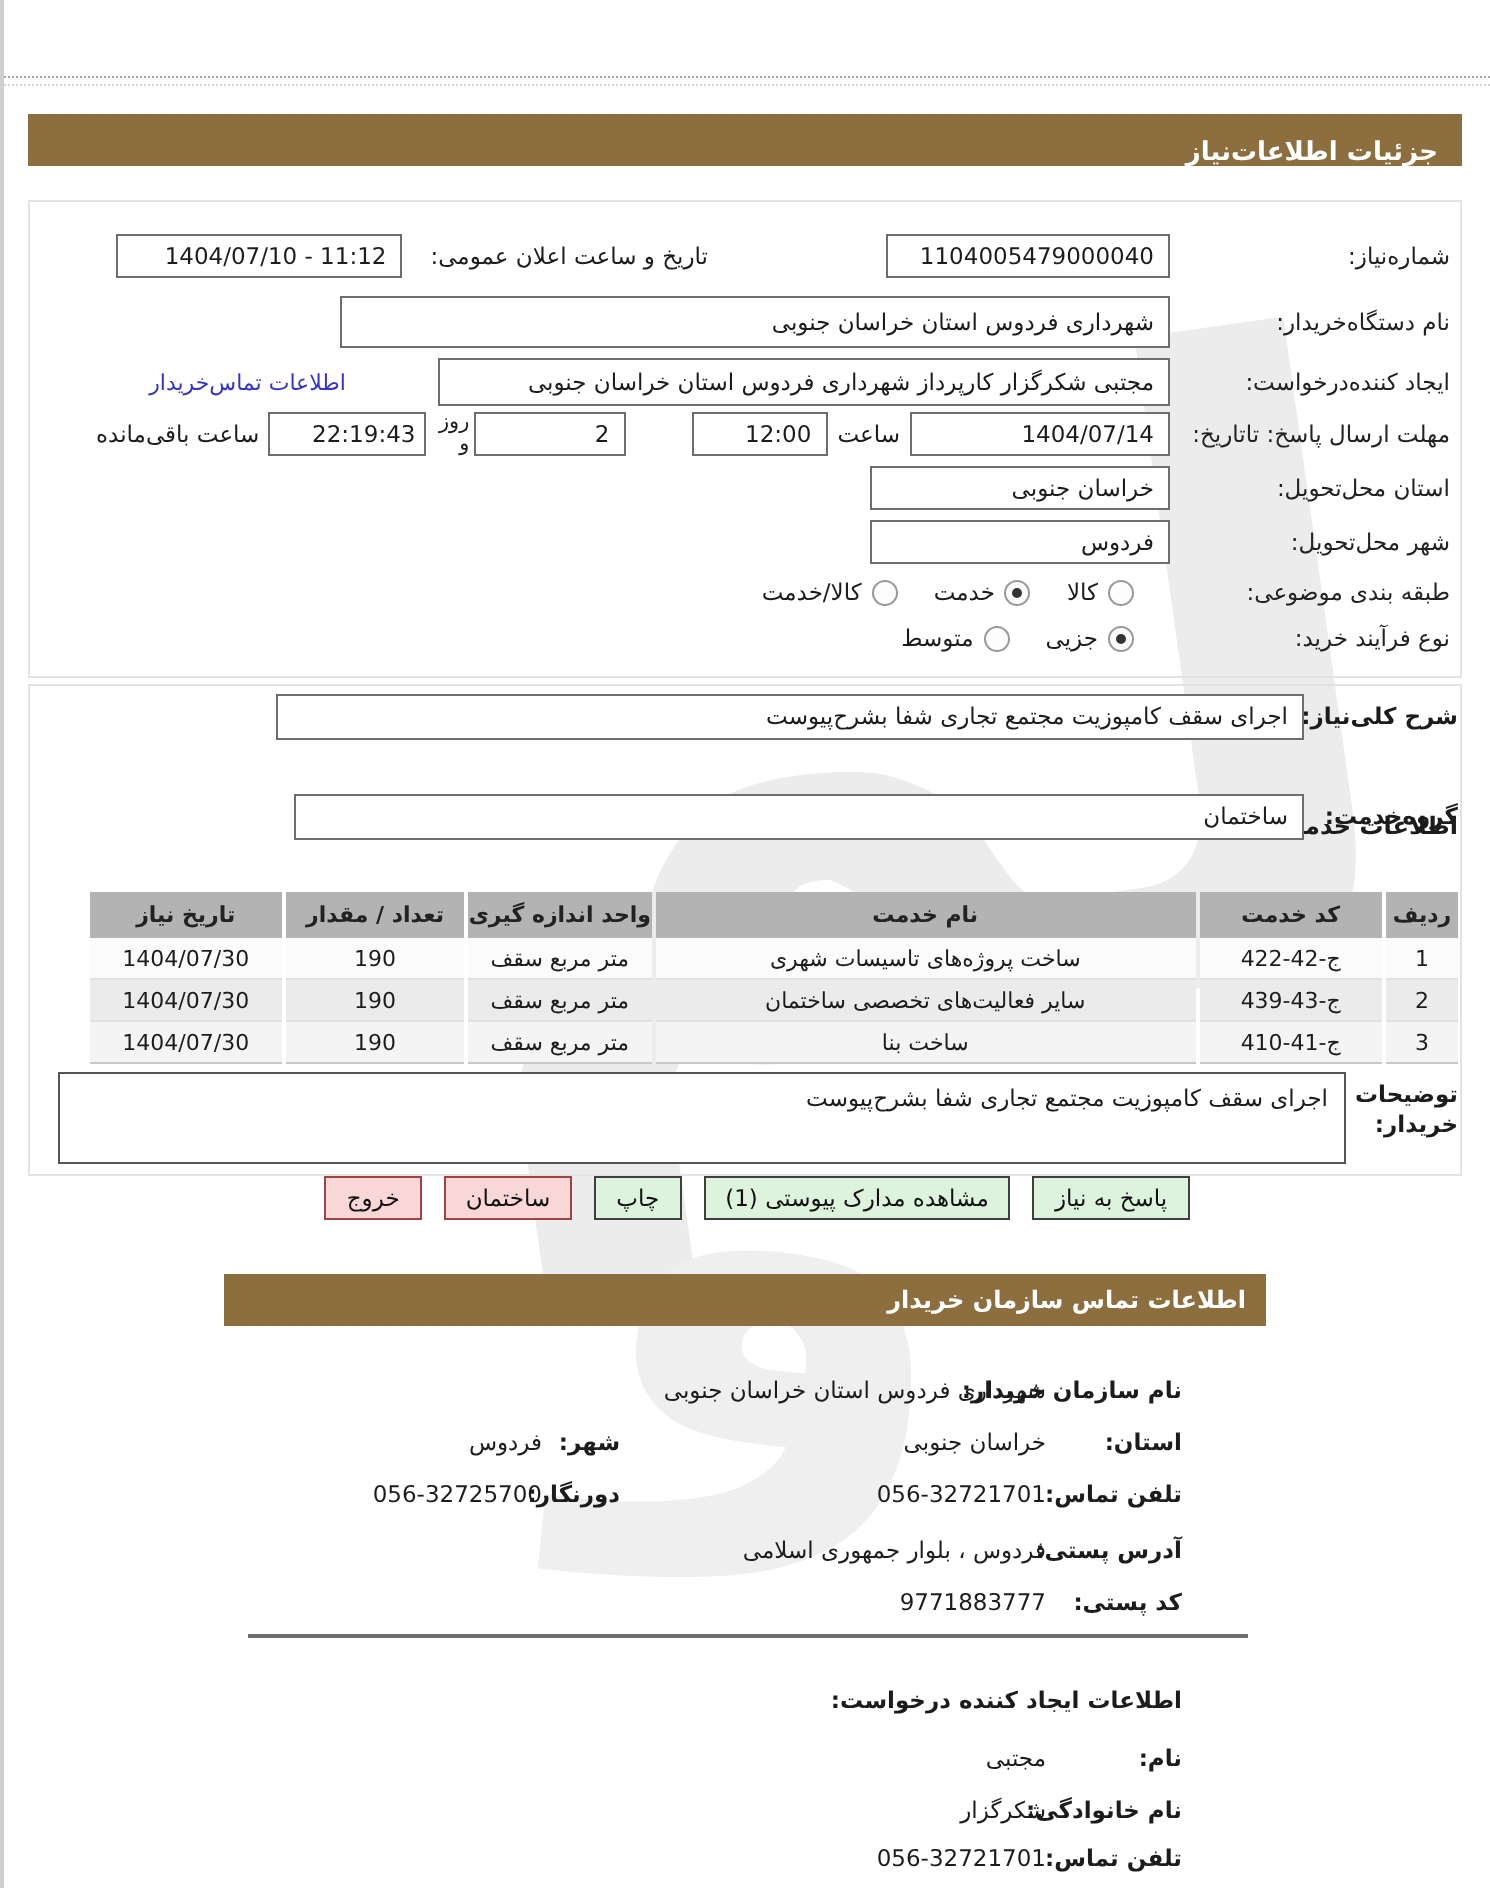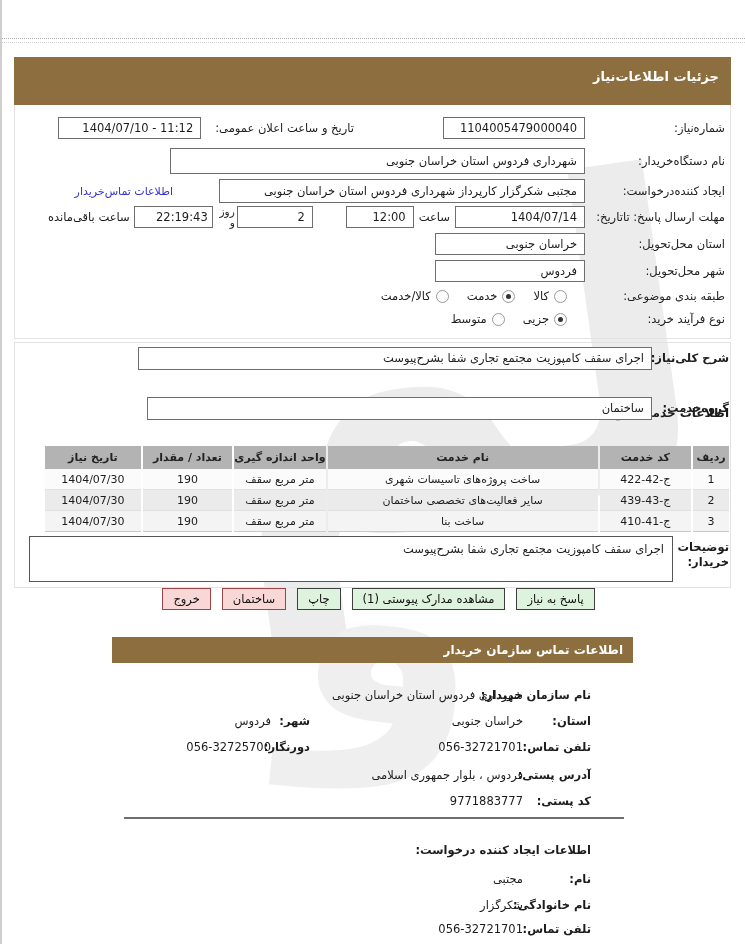--- a/index.html
+++ b/index.html
@@ -11,21 +11,21 @@
   
   .wm { position:absolute; z-index:0; color:#ececec; font-weight:bold; pointer-events:none;
         user-select:none; line-height:1; }
   .wm1 { top:150px; right:40px; font-size:430px; transform:rotate(-8deg); }
   .wm2 { top:470px; right:260px; font-size:300px; transform:rotate(6deg); color:#efefef; }
 
   .dots1 { position:absolute; top:38px; left:0; width:100%; border-top:1px dotted #a8a8a8; z-index:1;}
   .dots2 { position:absolute; top:42px; left:0; width:100%; border-top:1px dotted #d2d2d2; z-index:1;}
 
   .bar { position:absolute; background:#8d6f3f; color:#fff; font-weight:bold; z-index:2; }
-  .bar1 { top:57px; right:14px; width:717px; height:48px; line-height:40px; padding:0 12px; font-size:13px; }
+  .bar1 { top:57px; right:14px; width:717px; height:26px; line-height:40px; padding:0 12px; font-size:13px; }
   .bar2 { top:637px; right:112px; width:521px; height:26px; line-height:26px; padding:0 10px; font-size:12px; }
 
   .panel { position:absolute; right:14px; width:717px; border:1px solid #e3e3e3; z-index:1; }
   .panel1 { top:100px; height:239px; }
   .panel2 { top:342px; height:246px; }
 
   .frow { position:absolute; right:20px; left:10px; display:flex; align-items:center; z-index:2; }
   .lblcol { width:140px; font-size:11.5px; white-space:nowrap; text-align:start; color:#222; }
   .field { background:#fff; border:1px solid #6e6e6e; height:22px; line-height:20px; font-size:11.5px;
            padding:0 7px; white-space:nowrap; overflow:hidden; }

